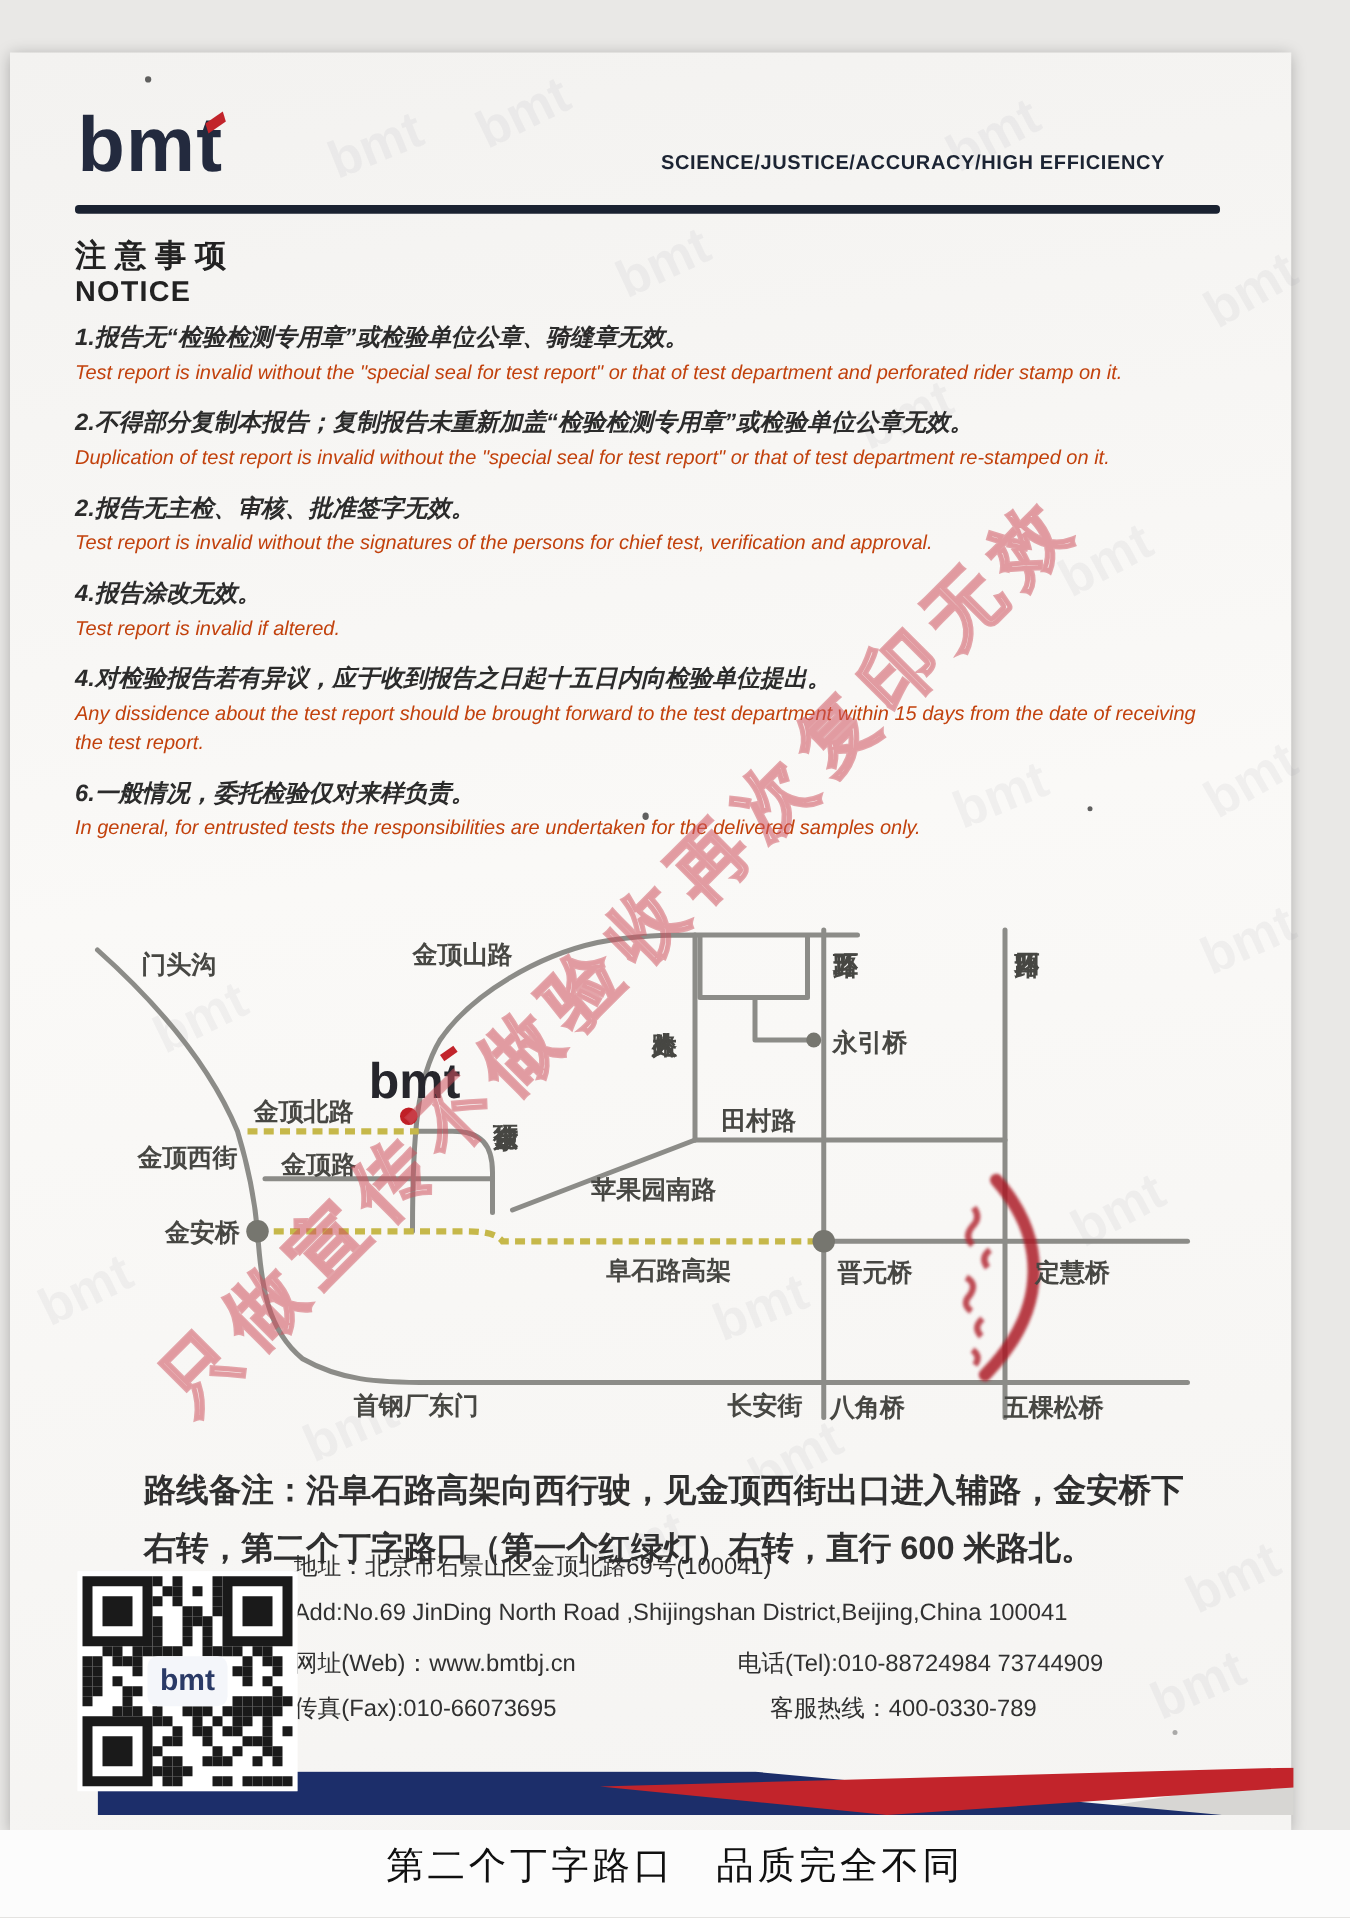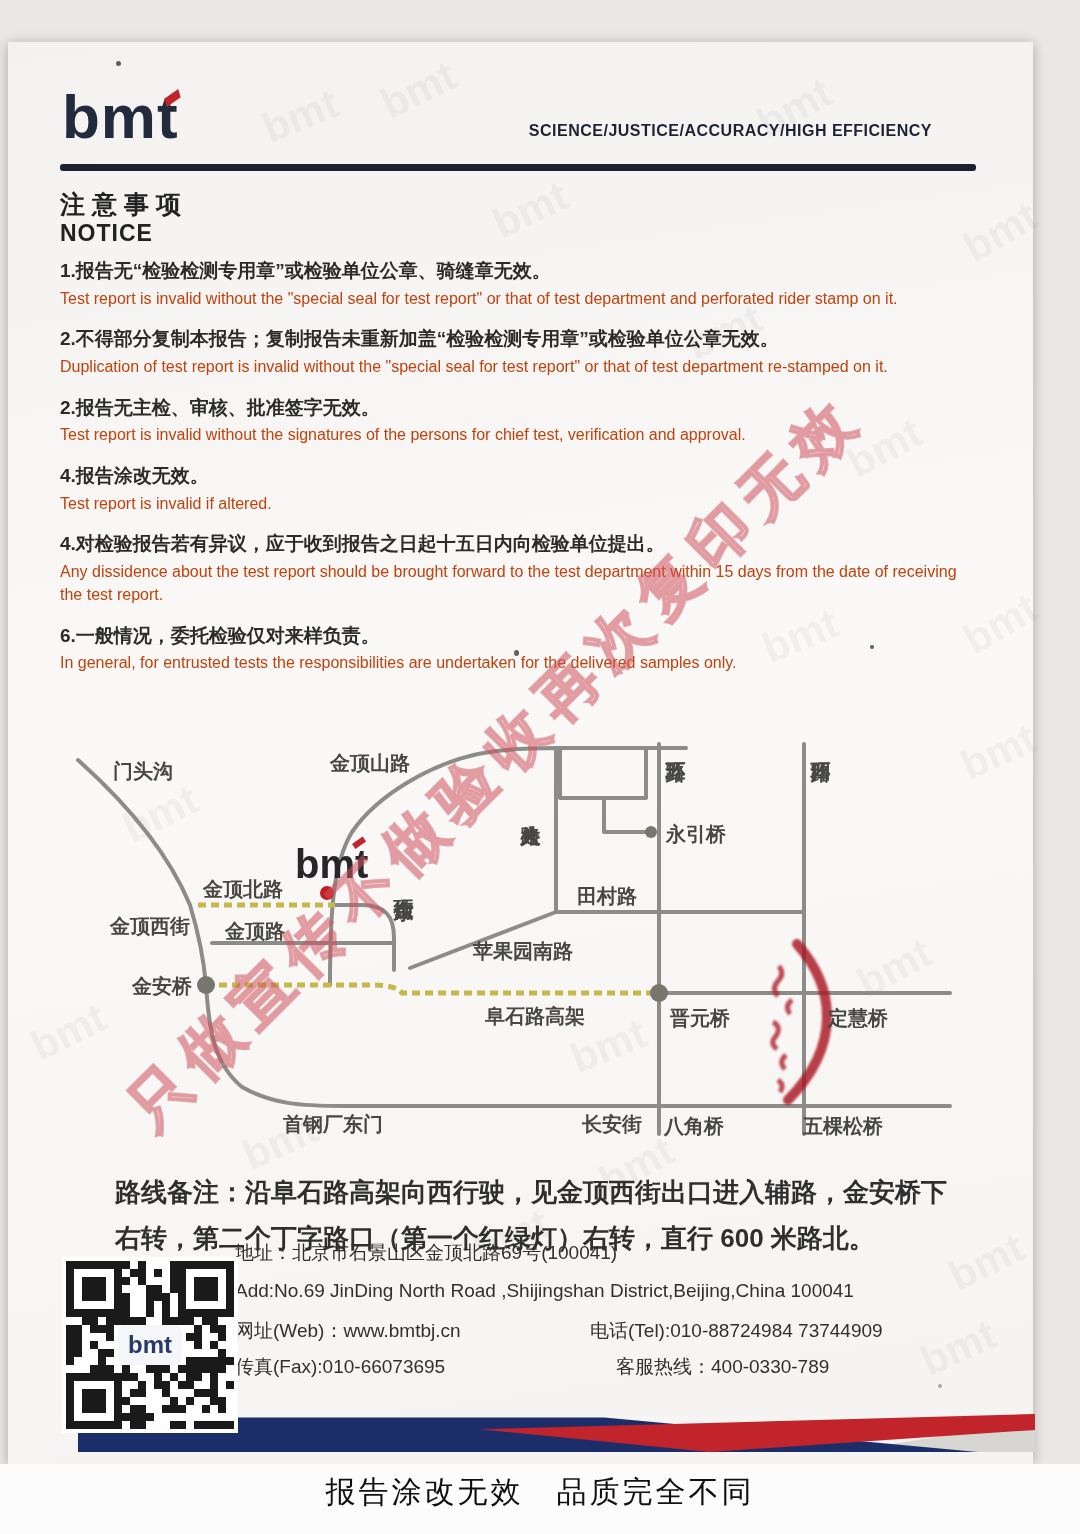--- a/index.html
+++ b/index.html
@@ -12,21 +12,21 @@
   
   .logo{left:62px;top:86px;font-size:62px;font-weight:bold;color:#232a3e;letter-spacing:1px;line-height:1;}
   .logo-accent{left:164px;top:94px;width:17px;height:8px;background:#c2242b;
                transform:rotate(-35deg) skewX(-18deg);}
   .tagline{left:0;top:122px;width:932px;text-align:right;font-size:16px;font-weight:bold;
            color:#1c2433;letter-spacing:.5px;}
   .rule{left:60px;top:164px;width:916px;height:7px;background:#1a2231;border-radius:3px;}
   .title-zh{left:60px;top:188px;font-size:25px;font-weight:bold;letter-spacing:7px;color:#222;}
   .title-en{left:60px;top:220px;font-size:23px;font-weight:bold;letter-spacing:1px;color:#222;}
   
-  .notices{left:60px;top:258px;width:905px;}
+  .notices{left:60px;top:258px;width:905px;font-style:italic;}
   .n-zh{font-size:19px;font-weight:bold;color:#2b2b2b;line-height:1.35;margin-bottom:4px;}
   .n-en{font-size:16px;color:#c2410c;line-height:1.42;margin-bottom:16px;}
   
   .map-svg{position:absolute;left:0;top:0;width:1080px;height:1534px;pointer-events:none;}
   .road{stroke:#8c8c88;stroke-width:4;fill:none;stroke-linecap:round;stroke-linejoin:round;}
   .road-dashed{stroke:#c6b84a;stroke-width:5;fill:none;stroke-dasharray:8 5;stroke-linecap:butt;}
   .map-label{font-family:"Liberation Sans","DejaVu Sans",sans-serif;font-size:20px;font-weight:bold;fill:#474743;}
   .map-label-v{writing-mode:vertical-rl;}
   .map-bmt{font-size:40px;font-weight:bold;fill:#26262c;}
   .jdot{fill:#76766f;}
@@ -327,15 +327,15 @@
   </div>
 
   <div class="wm-diag">只做宣传不做验收再次复印无效</div>
 
   <div class="speck" style="left:116px;top:61px;width:5px;height:5px"></div>
   <div class="speck" style="left:870px;top:645px;width:4px;height:4px"></div>
   <div class="speck" style="left:514px;top:650px;width:5px;height:6px"></div>
   <div class="speck" style="left:938px;top:1384px;width:4px;height:4px;opacity:.4"></div>
 
   <div class="abs bottom-strip"></div>
-  <div class="abs caption">报告涂改无效　品质完全不同</div>
+  <div class="abs caption">第二个丁字路口　品质完全不同</div>
 
 </div>
 
 </body></html>

